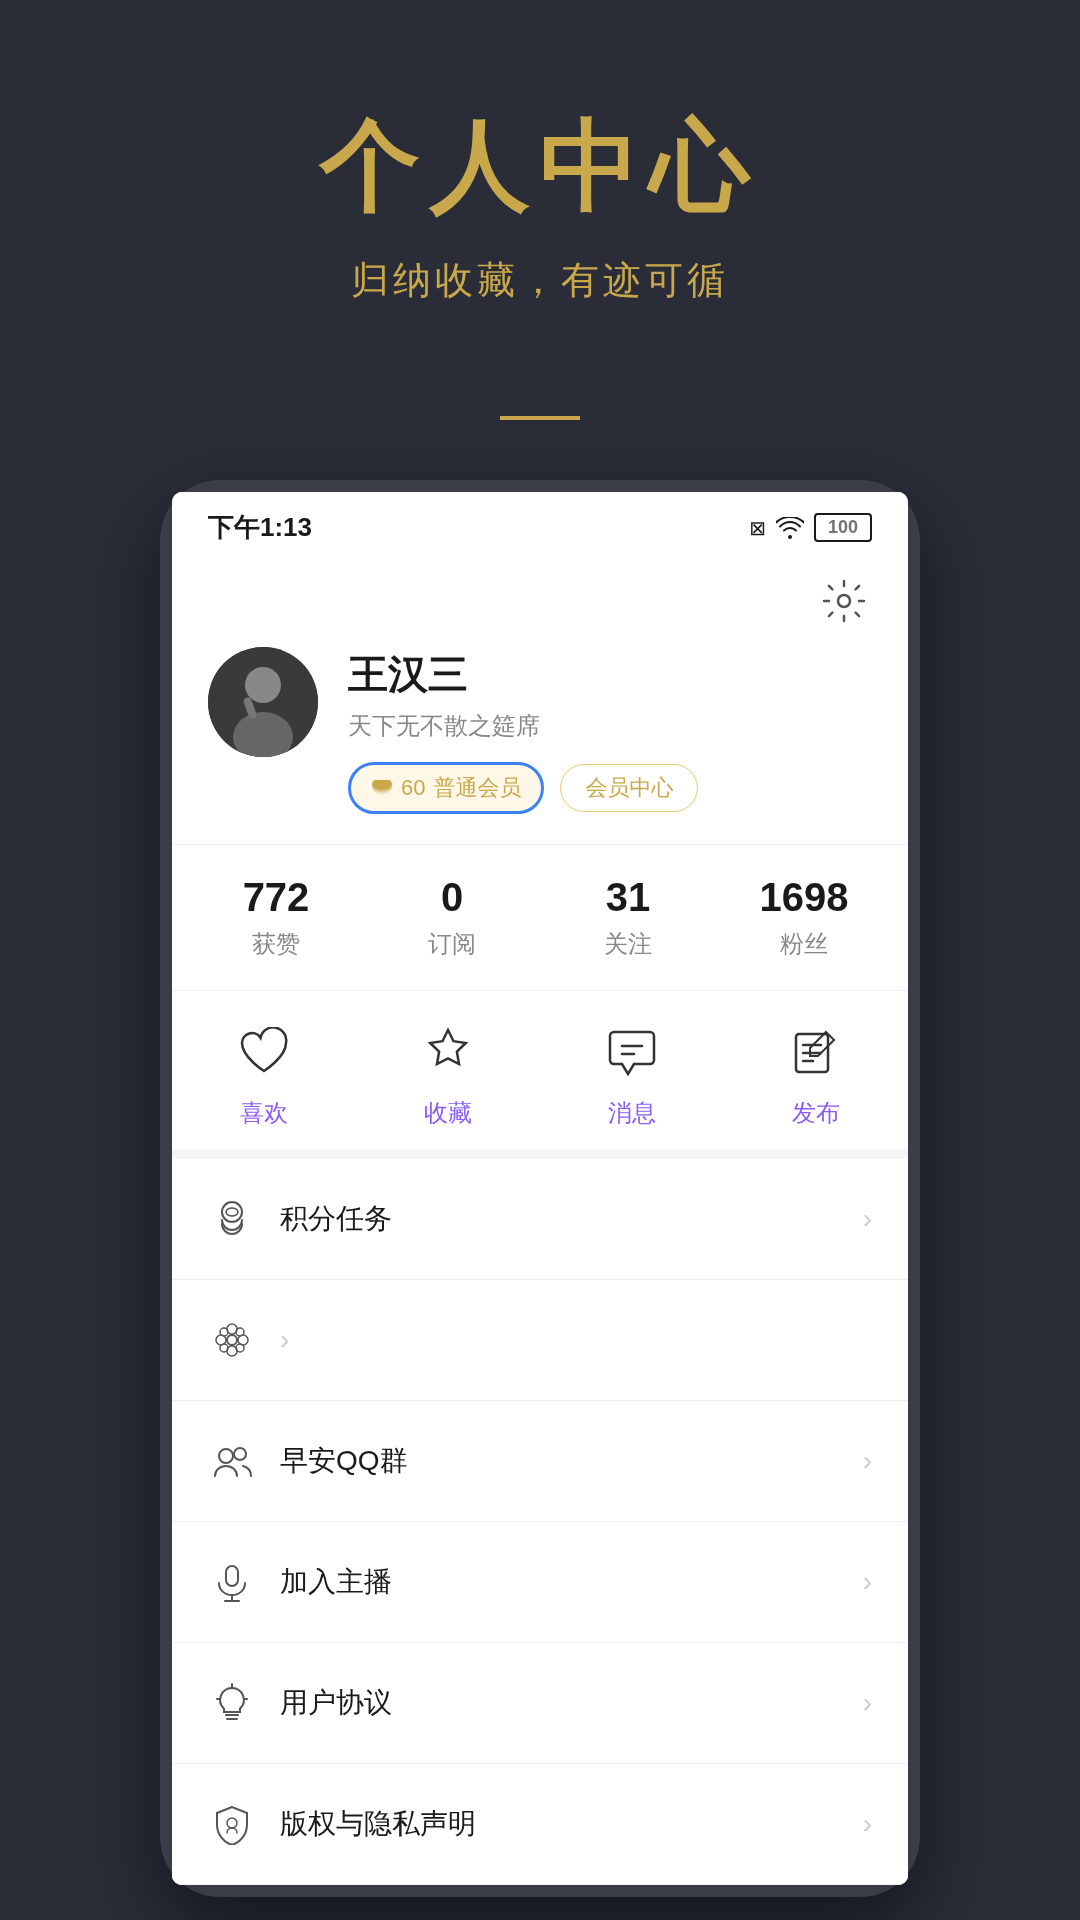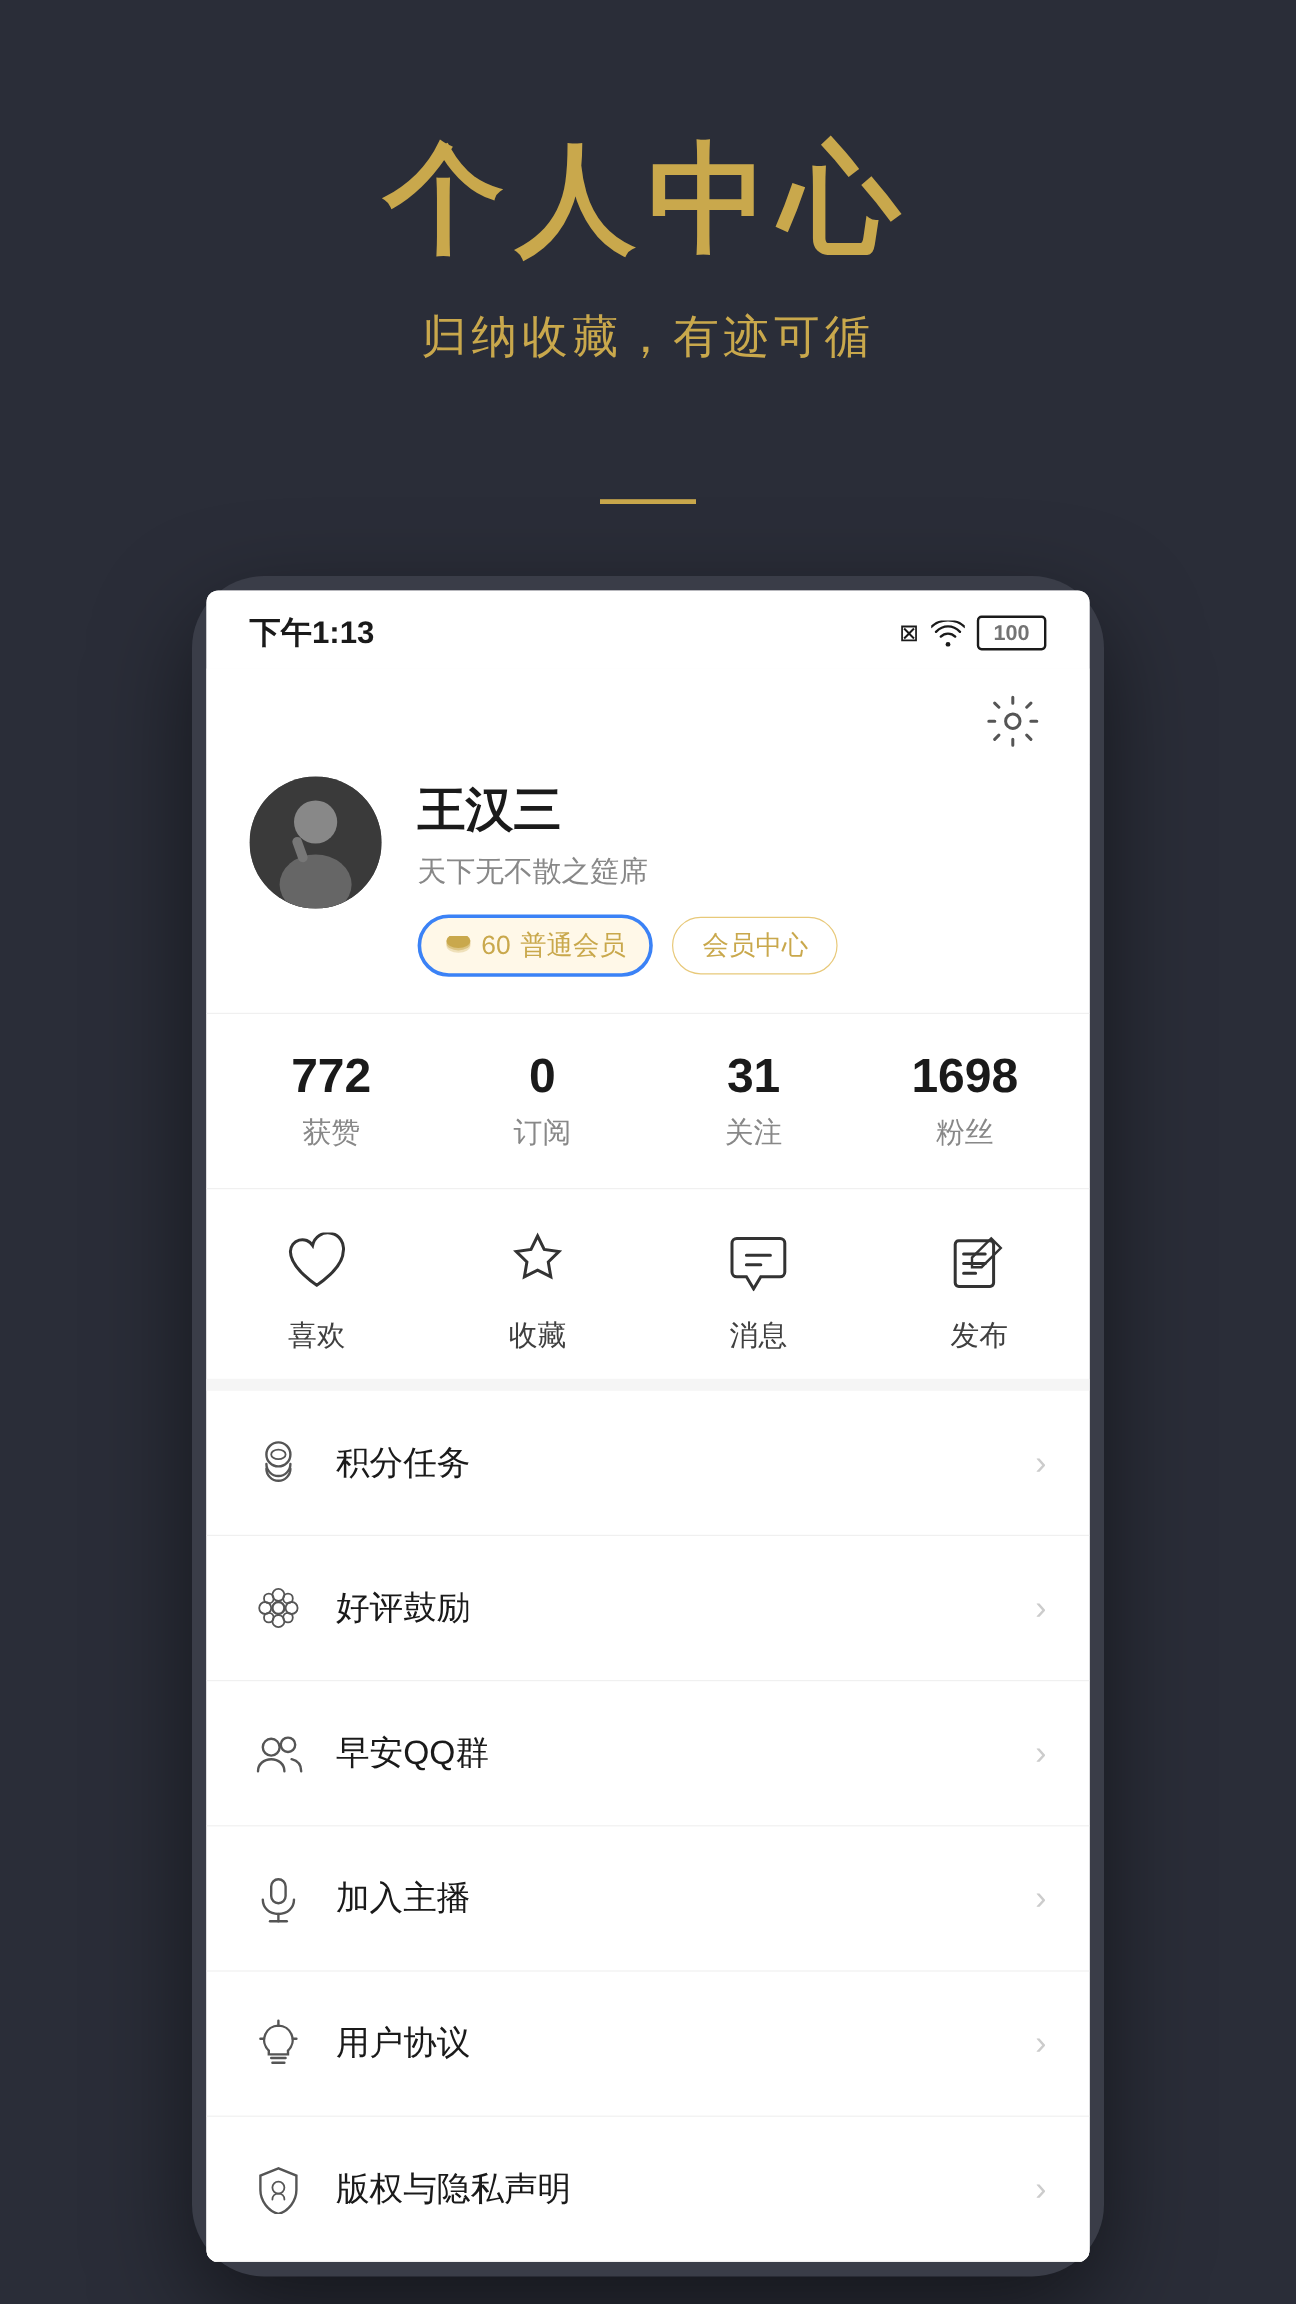--- a/index.html
+++ b/index.html
@@ -227,21 +227,21 @@
     .action-icon {
       width: 60px;
       height: 60px;
       display: flex;
       align-items: center;
       justify-content: center;
     }
 
     .action-label {
       font-size: 24px;
-      color: #404040;
+      color: #8b5cf6;
     }
 
     
     .menu-section {
       background: white;
       border-top: 10px solid #f5f5f5;
     }
 
     .menu-item {
       display: flex;
@@ -430,21 +430,20 @@
               <circle cx="21" cy="10" r="5" stroke="#555" stroke-width="1.5"></circle>
               <circle cx="21" cy="32" r="5" stroke="#555" stroke-width="1.5"></circle>
               <circle cx="10" cy="21" r="5" stroke="#555" stroke-width="1.5"></circle>
               <circle cx="32" cy="21" r="5" stroke="#555" stroke-width="1.5"></circle>
               <circle cx="13" cy="13" r="4" stroke="#555" stroke-width="1.5"></circle>
               <circle cx="29" cy="13" r="4" stroke="#555" stroke-width="1.5"></circle>
               <circle cx="13" cy="29" r="4" stroke="#555" stroke-width="1.5"></circle>
               <circle cx="29" cy="29" r="4" stroke="#555" stroke-width="1.5"></circle>
             </svg>
           </div>
-          <span class="menu-label">好评鼓励</span>
           <span class="menu-arrow">›</span>
         </div>
 
         <div class="menu-item">
           <div class="menu-icon">
             <svg width="42" height="42" viewBox="0 0 42 42" fill="none">
               <circle cx="15" cy="16" r="7" stroke="#555" stroke-width="2"></circle>
               <path d="M4 36c0-6 5-10 11-10s11 4 11 10" stroke="#555" stroke-width="2" stroke-linecap="round"></path>
               <circle cx="29" cy="14" r="6" stroke="#555" stroke-width="2"></circle>
               <path d="M32 26c4 1 8 4 8 10" stroke="#555" stroke-width="2" stroke-linecap="round"></path>

